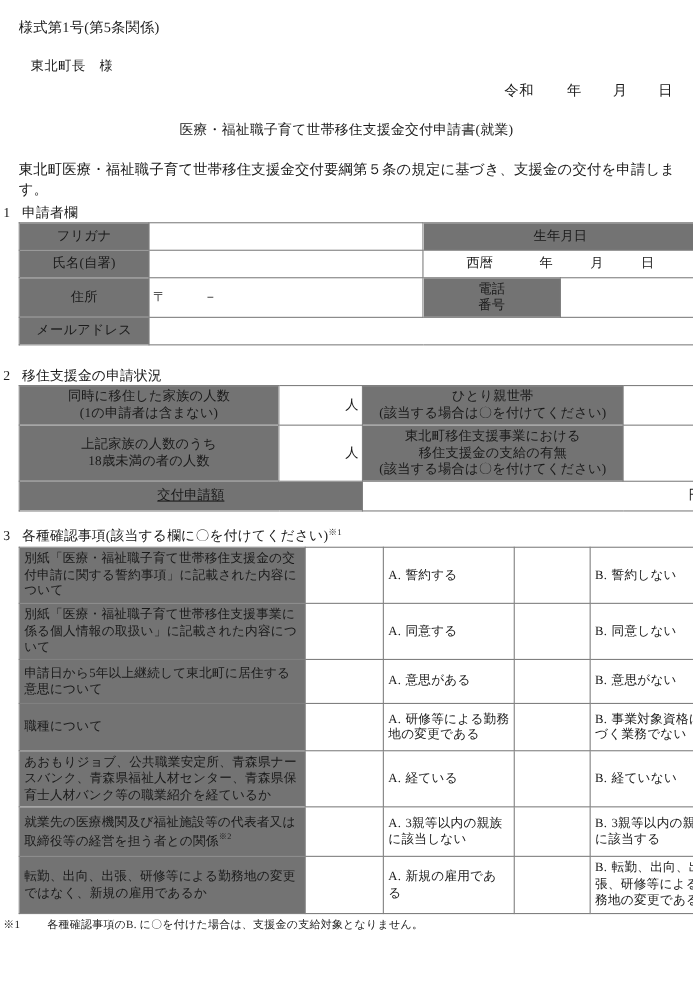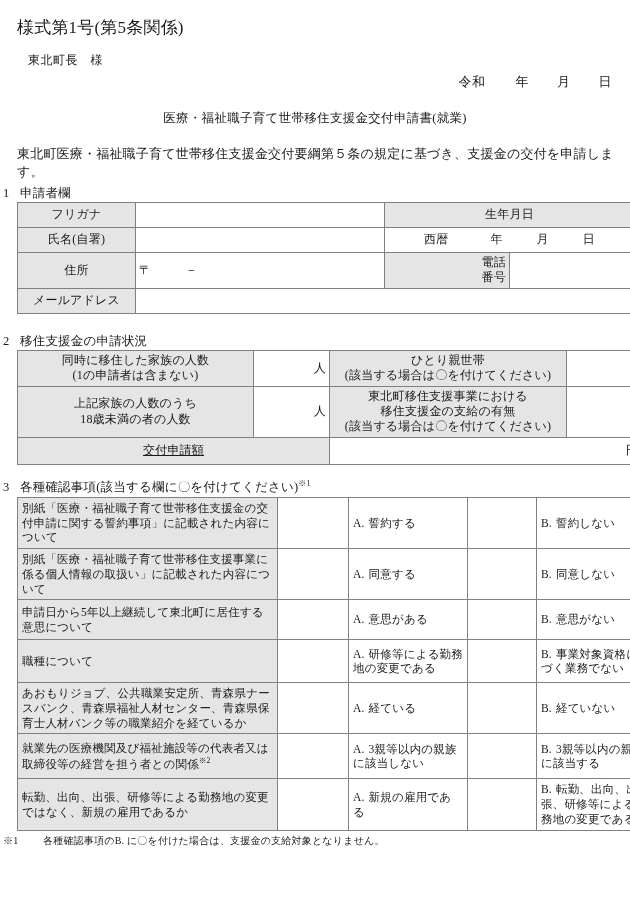--- a/index.html
+++ b/index.html
@@ -21,21 +21,21 @@
     height: 903px;
     padding: 0;
     box-sizing: border-box;
   }
 
   
   .form-no {
     position: absolute;
     left: 17px;
     top: 16px;
-    font-size: 17px;
+    font-size: 13px;
     letter-spacing: 0.2px;
     text-align: center;
   }
   .addressee {
     position: absolute;
     left: 28px;
     top: 52px;
     font-size: 12px;
     letter-spacing: 0.5px;
   }
@@ -90,37 +90,37 @@
     font-size: 12px;
   }
   table.frm td {
     border: 1px solid #808080;
     padding: 2px 3px;
     vertical-align: middle;
     line-height: 1.28;
     letter-spacing: 0.2px;
     overflow: hidden;
   }
-  .sh { background: #e5e5e5; }
+  .sh { background: #737373; }
   .ctr { text-align: center; }
   .lft { text-align: left; }
   .rgt { text-align: right; }
   .und { text-decoration: underline; }
 
   
   #tbl-applicant {
     left: 17px;
     top: 202px;
     width: 596px;
   }
   #tbl-applicant td { height: 20px; }
   .t1-label { width: 111px; }
   .t1-val   { width: 242px; }
   .t1-dob   { width: 243px; }
-  .t1-tel   { width: 55px; text-align: right; }
+  .t1-tel   { width: 55px; }
   .r-furi td { height: 18px; }
   .r-name td { height: 24px; }
   .r-addr td { height: 31px; }
   .r-mail td { height: 27px; }
   .dob-inner span { display: inline-block; }
   .dob-seireki { margin-left: 36px; margin-right: 42px; }
   .dob-y { margin-right: 34px; }
   .dob-m { margin-right: 34px; }
   .postal .mk { margin-right: 34px; }
 

